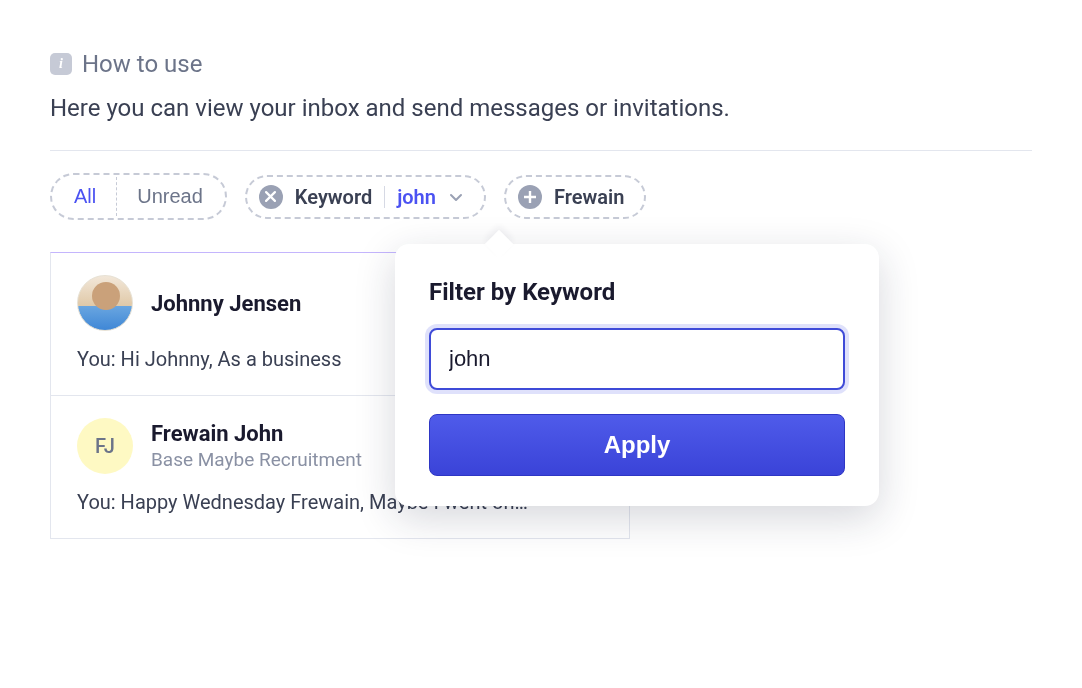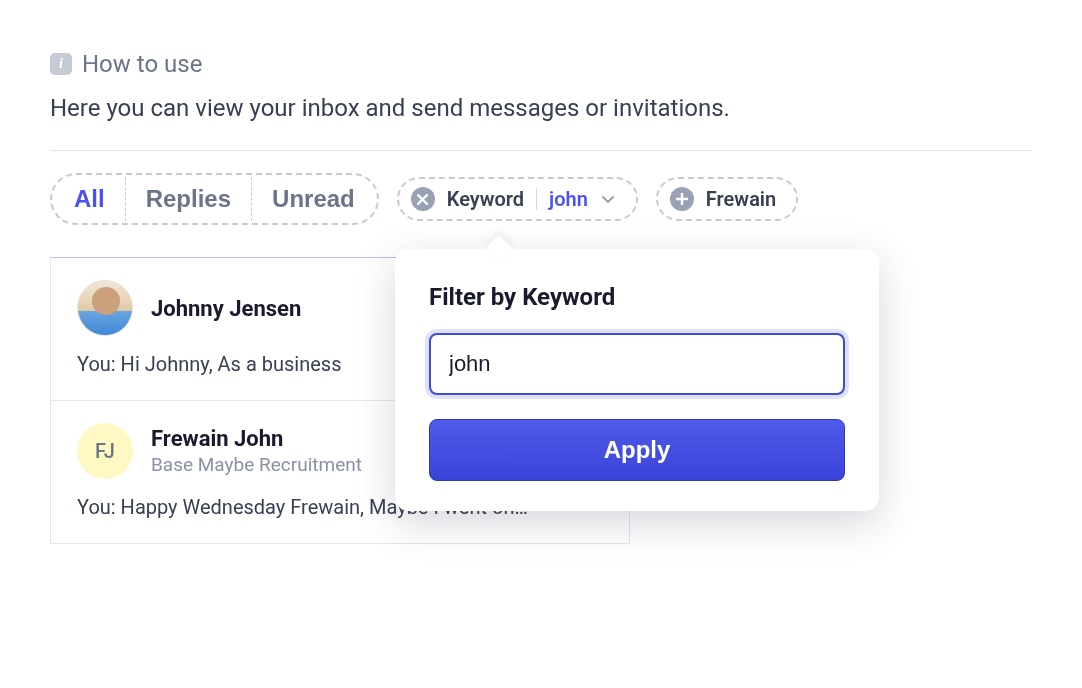--- a/index.html
+++ b/index.html
@@ -63,22 +63,22 @@
       margin-bottom: 32px;
     }
     .pill-group {
       display: flex;
       border: 2px dashed #c6cad6;
       border-radius: 26px;
       padding: 2px 2px;
     }
     .pill-seg {
       padding: 8px 20px;
-      font-size: 24px;
-      font-weight: 700;
+      font-size: 20px;
+      font-weight: 400;
       color: #6c7489;
       background: transparent;
       border: none;
       cursor: pointer;
       border-right: 1px dashed #c6cad6;
     }
     .pill-seg:last-child { border-right: none; }
     .pill-seg.active { color: #4b52f2; }
     .pill {
       display: inline-flex;
@@ -240,21 +240,20 @@
   </span>
 </div>
 
 <p class="subtitle">Here you can view your inbox and send messages or invitations.</p>
 
 <hr class="divider">
 
 <div class="filter-row">
   <div class="pill-group">
     <button class="pill-seg active">All</button>
-    <button class="pill-seg">Replies</button>
     <button class="pill-seg">Unread</button>
   </div>
 
   <span class="pill pill-btn">
     <span class="circle-icon">
       <svg width="11" height="11" viewBox="0 0 10 10">
           <path d="M1 1 L9 9 M9 1 L1 9" stroke="#fff" stroke-width="2" stroke-linecap="round"></path>
         </svg>
     </span>
     <span>Keyword</span>

